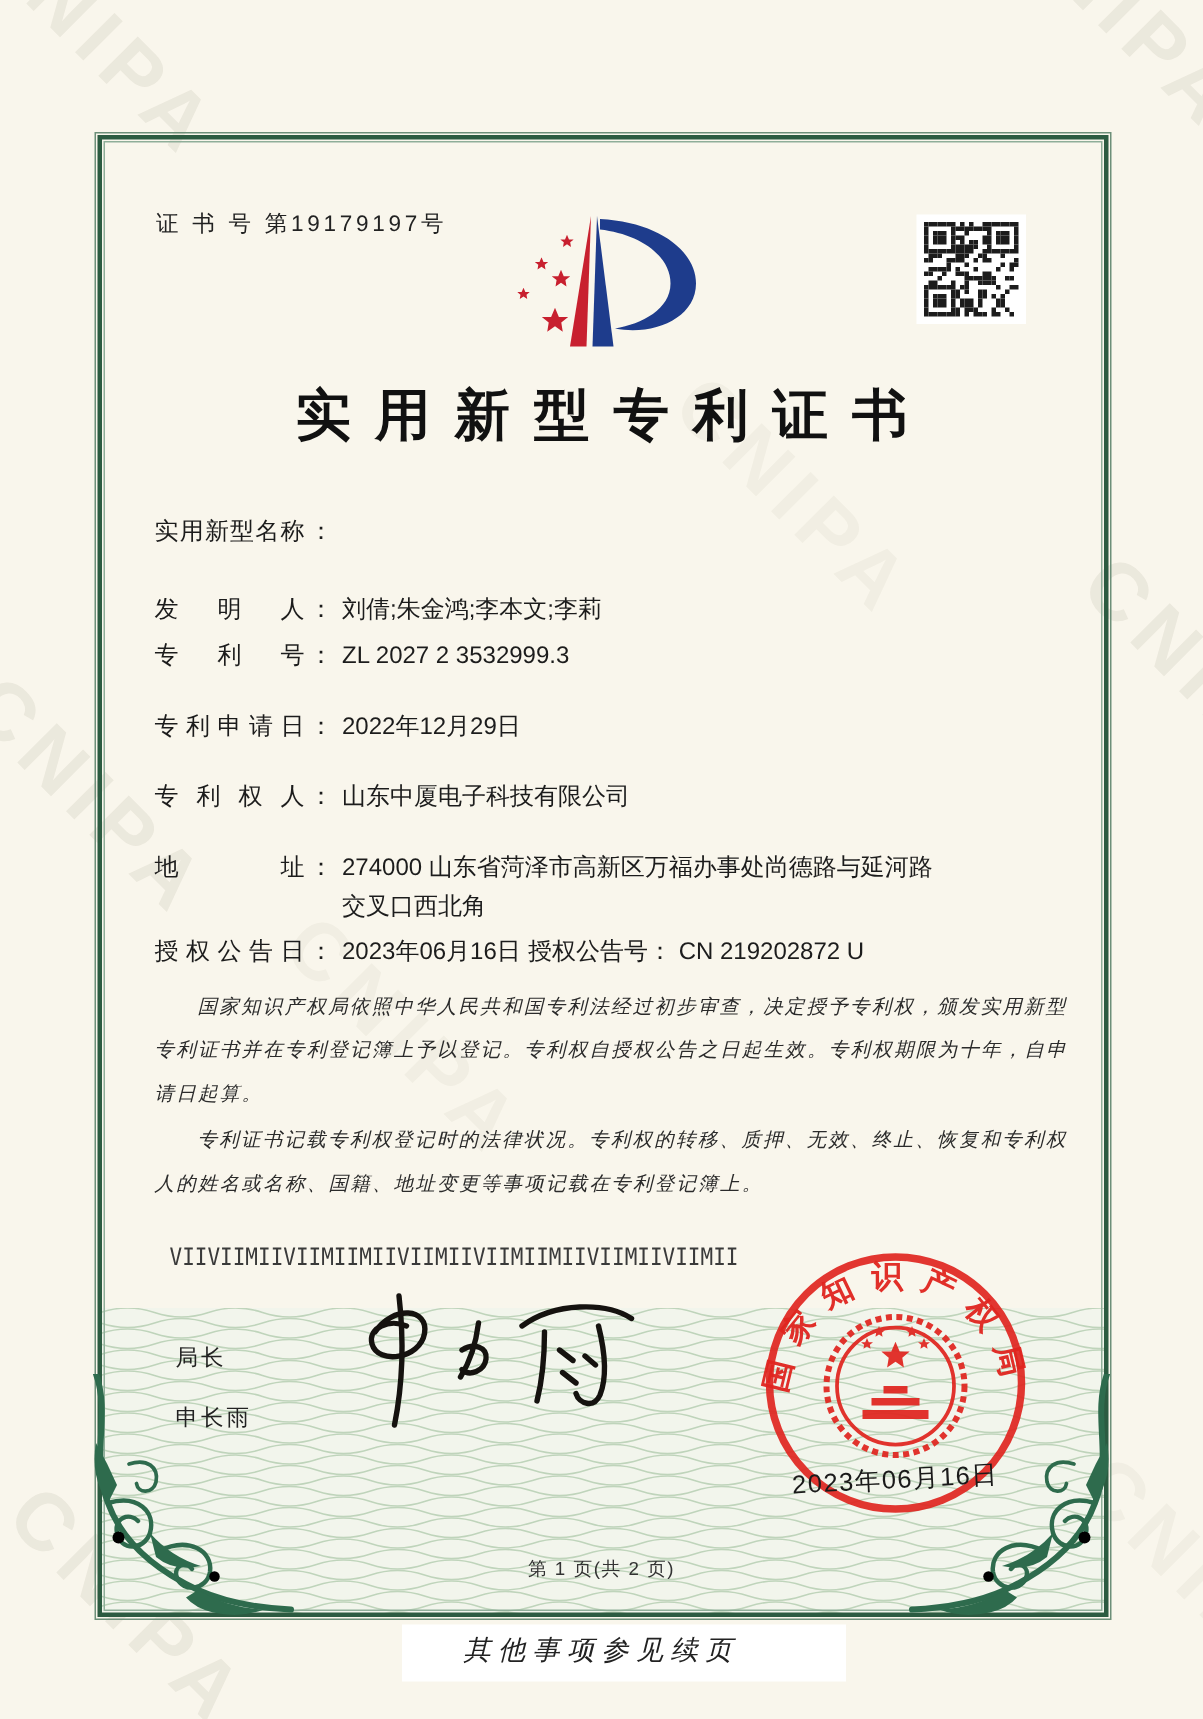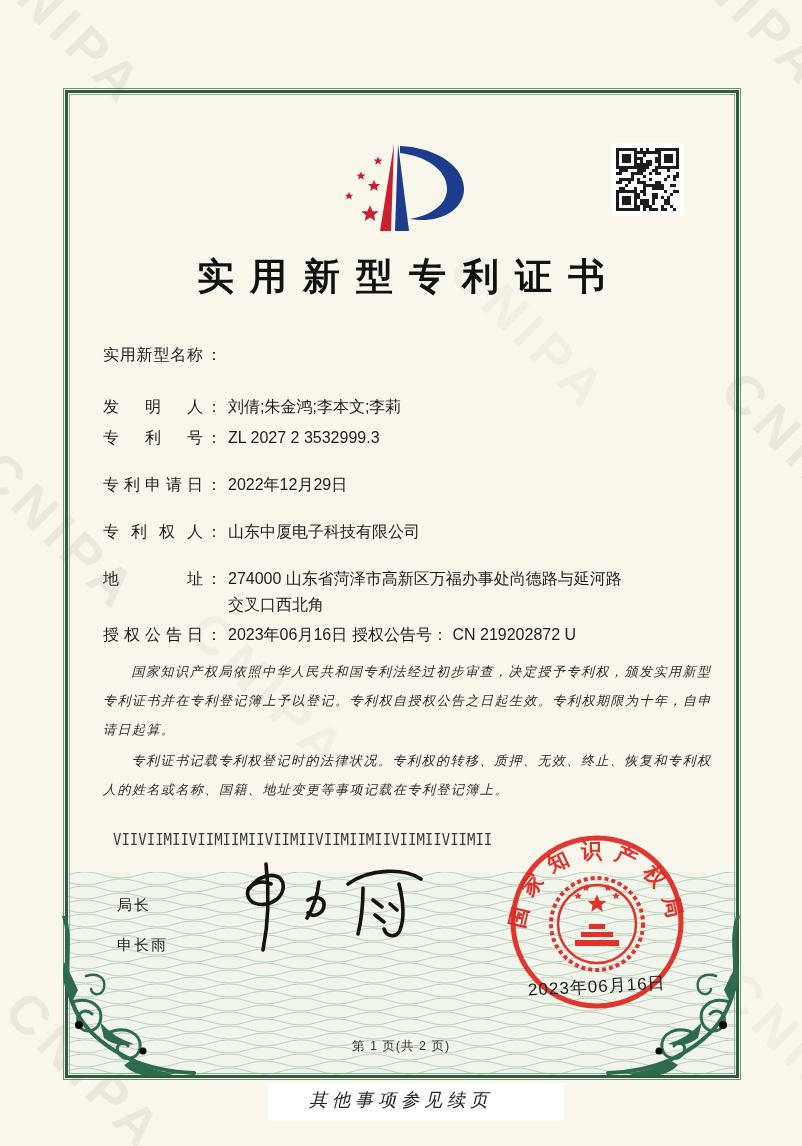--- a/index.html
+++ b/index.html
@@ -154,20 +154,21 @@
       <path class="stroke" stroke-width="3" d="M60 118 C80 108 96 118 94 132 C92 144 76 146 72 136 C69 128 78 124 82 130"></path>
       <path class="stroke" stroke-width="2.5" d="M40 60 C52 56 60 62 58 72 C56 80 46 80 45 73"></path>
       <path class="fill" d="M86 144 q20 12 44 13 q-16 6 -34 2 q-12 -3 -18 -10 z"></path>
       <path class="fill" d="M26 86 q-12 -18 -8 -40 q8 14 14 28 z"></path>
       <path class="fill" d="M54 106 q14 16 34 22 q-18 4 -30 -6 z"></path>
       <circle class="fill" cx="33" cy="109" r="4"></circle>
       <circle class="fill" cx="97" cy="135" r="3.5"></circle>
     </g>
   </svg>
 
+  <div class="cert-no">证 书 号 第19179197号</div>
 
   <svg class="logo" viewBox="0 0 150 108">
     <defs>
       <symbol id="star" viewBox="-10 -10 20 20">
         <polygon points="0,-10 2.94,-3.09 10,-3.09 4.76,1.18 5.88,8.09 0,4 -5.88,8.09 -4.76,1.18 -10,-3.09 -2.94,-3.09"></polygon>
       </symbol>
     </defs>
     <path fill="#1e3c8c" d="M72,12 C112,14 136,34 136,55 C136,78 108,90 82,85 C100,82 119,72 119,55 C119,36 98,22 72,19 Z"></path>
     <polygon fill="#c8202f" points="66,10 52,97 63,97"></polygon>
     <polygon fill="#1e3c8c" points="70,10 67,97 81,97"></polygon>

